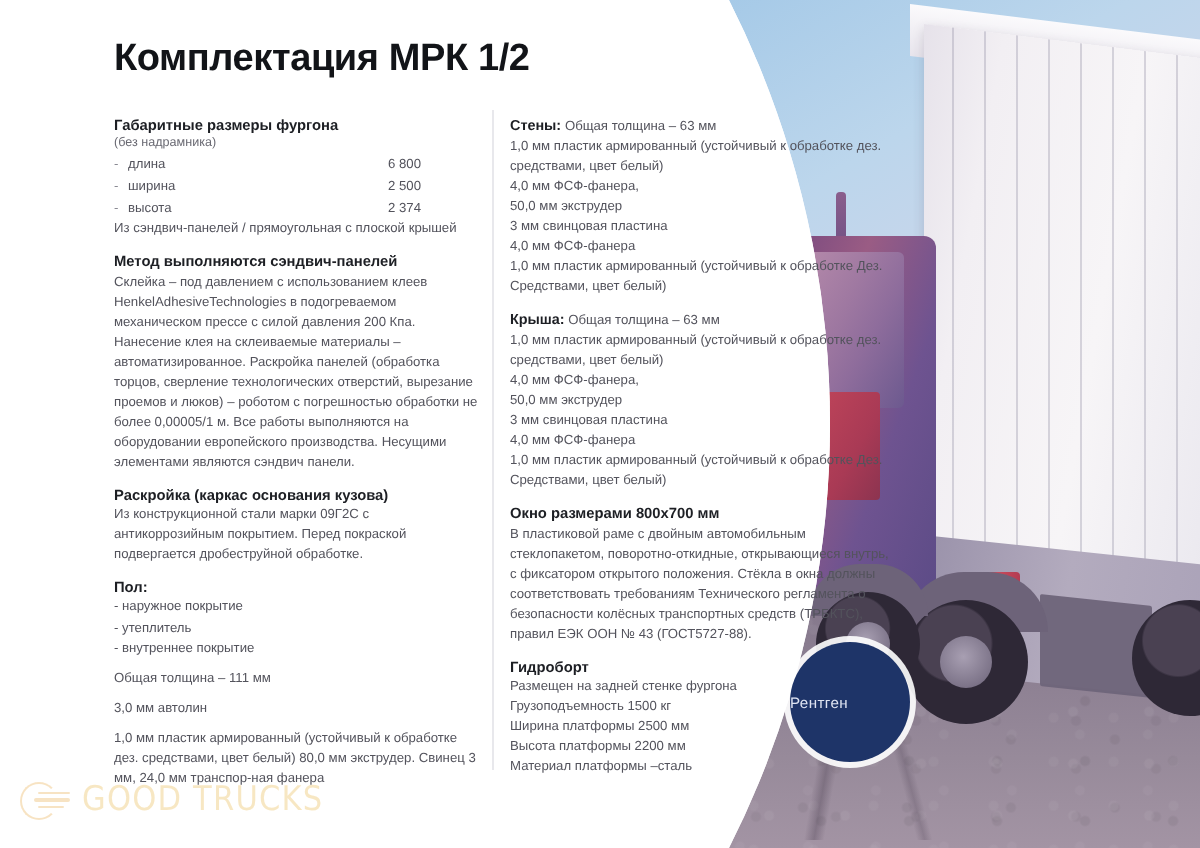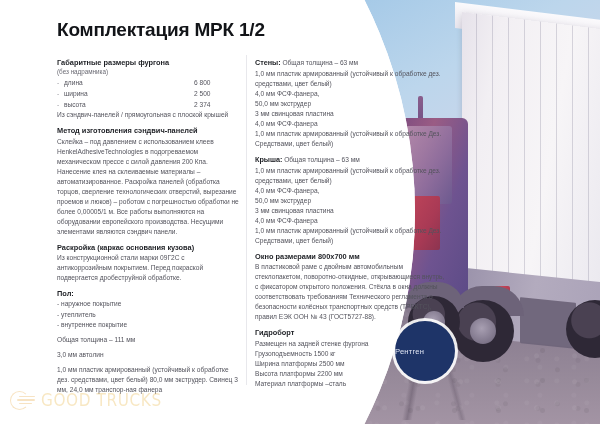--- a/index.html
+++ b/index.html
@@ -269,21 +269,21 @@
         </li>
         <li>
           <span class="dash">-</span>
           <span class="nm">высота</span>
           <span class="vl">2 374</span>
         </li>
       </ul>
 
       <div class="p">Из сэндвич-панелей / прямоугольная с плоской крышей</div>
 
-      <div class="h gap">Метод изготовления сэндвич-панелей</div>
+      <div class="h gap">Метод выполняются сэндвич-панелей</div>
       <div class="p">Склейка – под давлением с использованием клеев HenkelAdhesiveTechnologies в подогреваемом механическом прессе с силой давления 200 Кпа. Нанесение клея на склеиваемые материалы – автоматизированное. Раскройка панелей (обработка торцов, сверление технологических отверстий, вырезание проемов и люков) – роботом с погрешностью обработки не более 0,00005/1 м. Все работы выполняются на оборудовании европейского производства. Несущими элементами являются сэндвич панели.</div>
 
       <div class="h gap">Раскройка (каркас основания кузова)</div>
       <div class="p">Из конструкционной стали марки 09Г2С с антикоррозийным покрытием. Перед покраской подвергается дробеструйной обработке.</div>
 
       <div class="h gap">Пол:</div>
       <ul class="bul">
         <li>- наружное покрытие</li>
         <li>- утеплитель</li>
         <li>- внутреннее покрытие</li>

